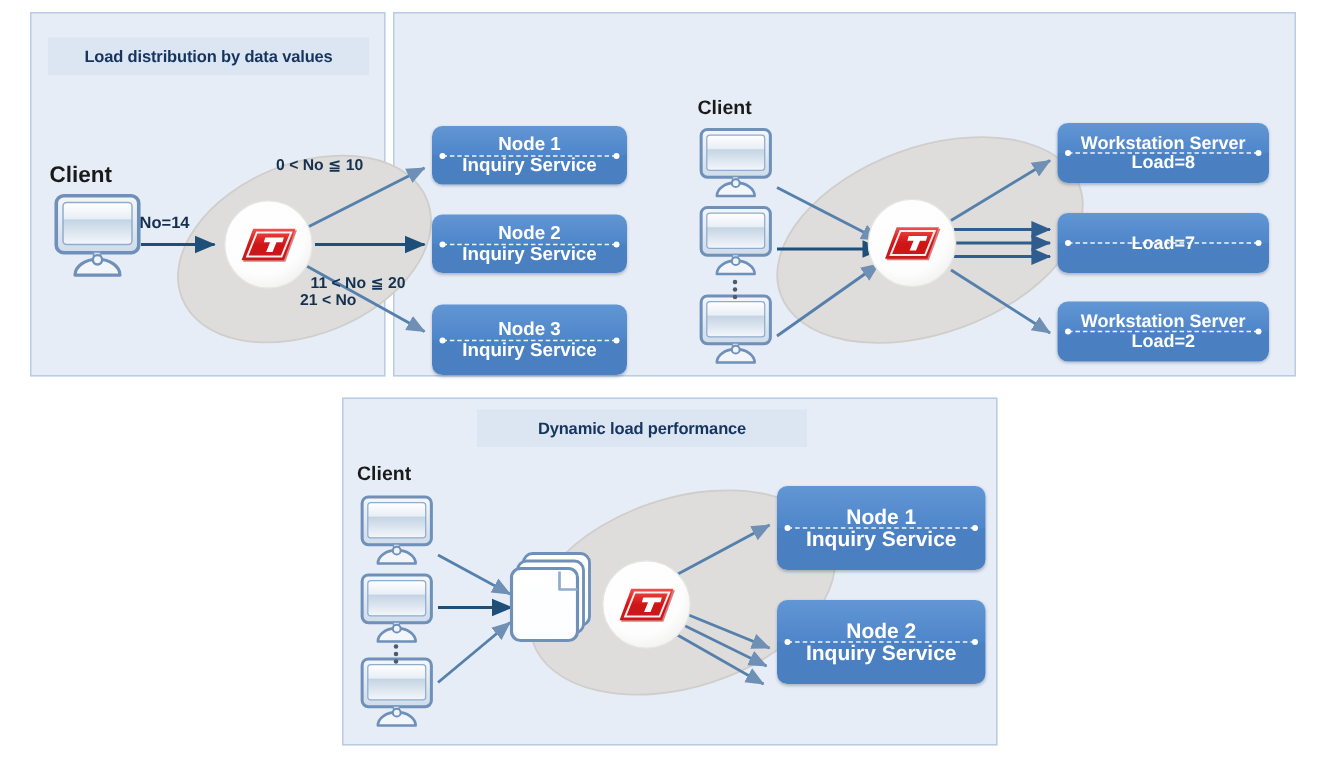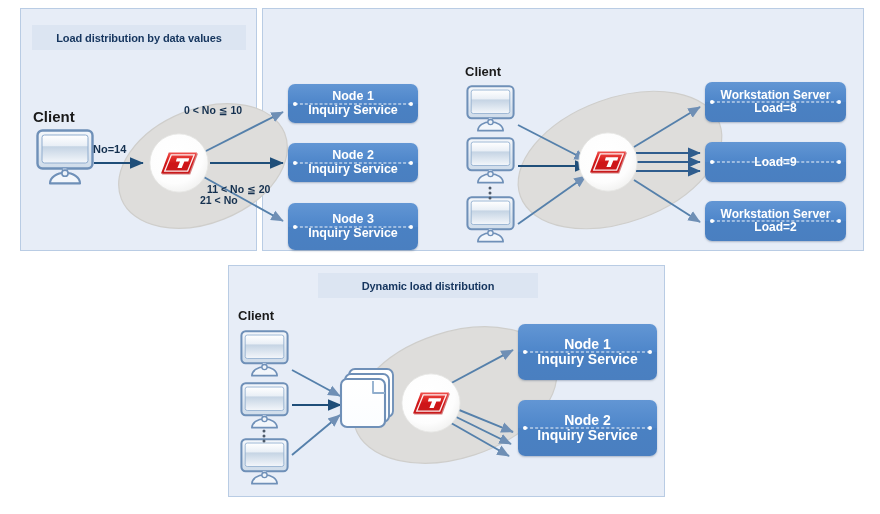--- a/index.html
+++ b/index.html
@@ -238,21 +238,21 @@
       <line x1="442" y1="388" x2="513" y2="350" stroke="#5580ab" stroke-width="1.9" marker-end="url(#arrLight)"></line>
       <line x1="442" y1="403" x2="513" y2="432" stroke="#5580ab" stroke-width="1.9" marker-end="url(#arrLight)"></line>
       <line x1="440" y1="409" x2="511" y2="444" stroke="#5580ab" stroke-width="1.9" marker-end="url(#arrLight)"></line>
       <line x1="437" y1="415" x2="509" y2="456" stroke="#5580ab" stroke-width="1.9" marker-end="url(#arrLight)"></line>
 
       <use href="#logoSym" x="400" y="372" width="62" height="62"></use>
     </g>
   </svg>
 
   <div class="panel-title" id="title-1">Load distribution by data values</div>
-  <div class="panel-title" id="title-3">Dynamic load distribution</div>
+  <div class="panel-title" id="title-3">Dynamic load performance</div>
 
   <div class="client-label" id="client-label-1">Client</div>
   <div class="client-label" id="client-label-2">Client</div>
   <div class="client-label" id="client-label-3">Client</div>
 
   <div class="edge-label" id="lbl-no13">No=14</div>
   <div class="edge-label" id="lbl-r1">0 &lt; No ≦ 10</div>
   <div class="edge-label" id="lbl-r2">11 &lt; No ≦ 20</div>
   <div class="edge-label" id="lbl-r3">21 &lt; No</div>
 
@@ -282,21 +282,21 @@
     <div class="nb-line">Workstation Server</div>
     <div class="nb-rule"></div>
     <div class="nb-dot l"></div>
     <div class="nb-dot r"></div>
     <div class="nb-line">Load=8</div>
   </div>
   <div class="node-box nb-med" id="nb-p2-2">
     <div class="nb-rule"></div>
     <div class="nb-dot l"></div>
     <div class="nb-dot r"></div>
-    <div class="nb-line">Load=9</div>
+    <div class="nb-line">Load=7</div>
   </div>
   <div class="node-box nb-med" id="nb-p2-3">
     <div class="nb-line">Workstation Server</div>
     <div class="nb-rule"></div>
     <div class="nb-dot l"></div>
     <div class="nb-dot r"></div>
     <div class="nb-line">Load=2</div>
   </div>
 
   <div class="node-box nb-big" id="nb-p3-1">

